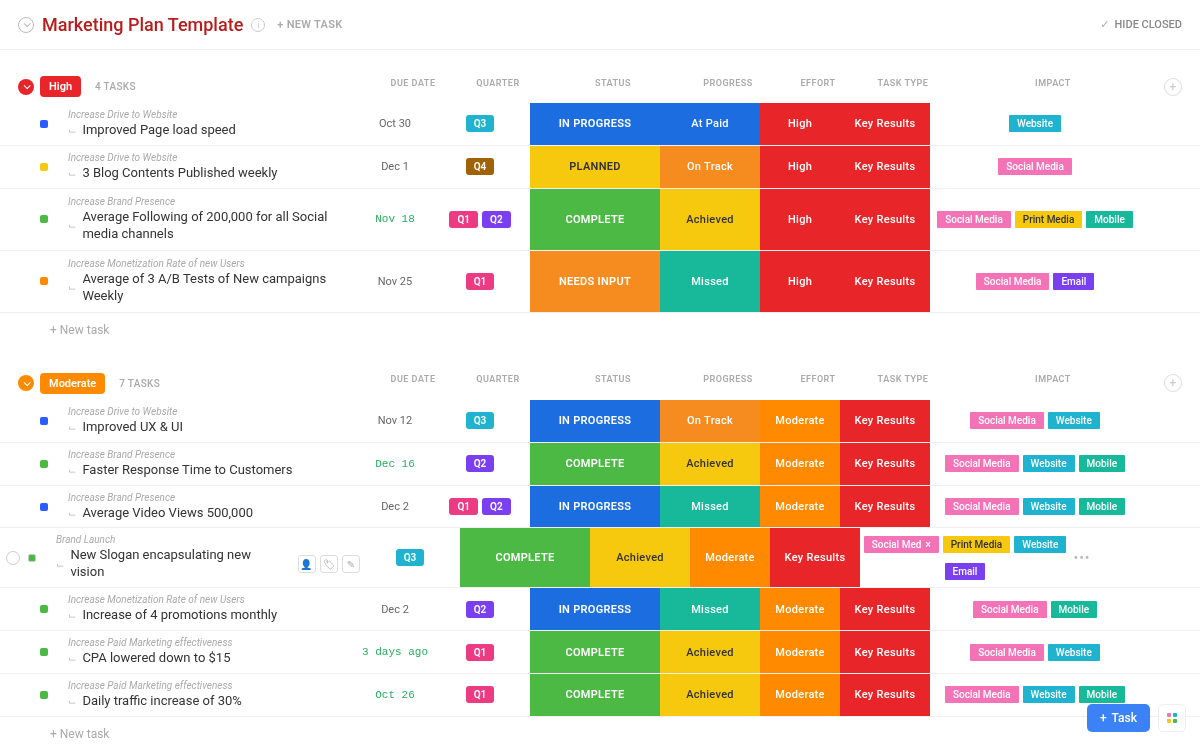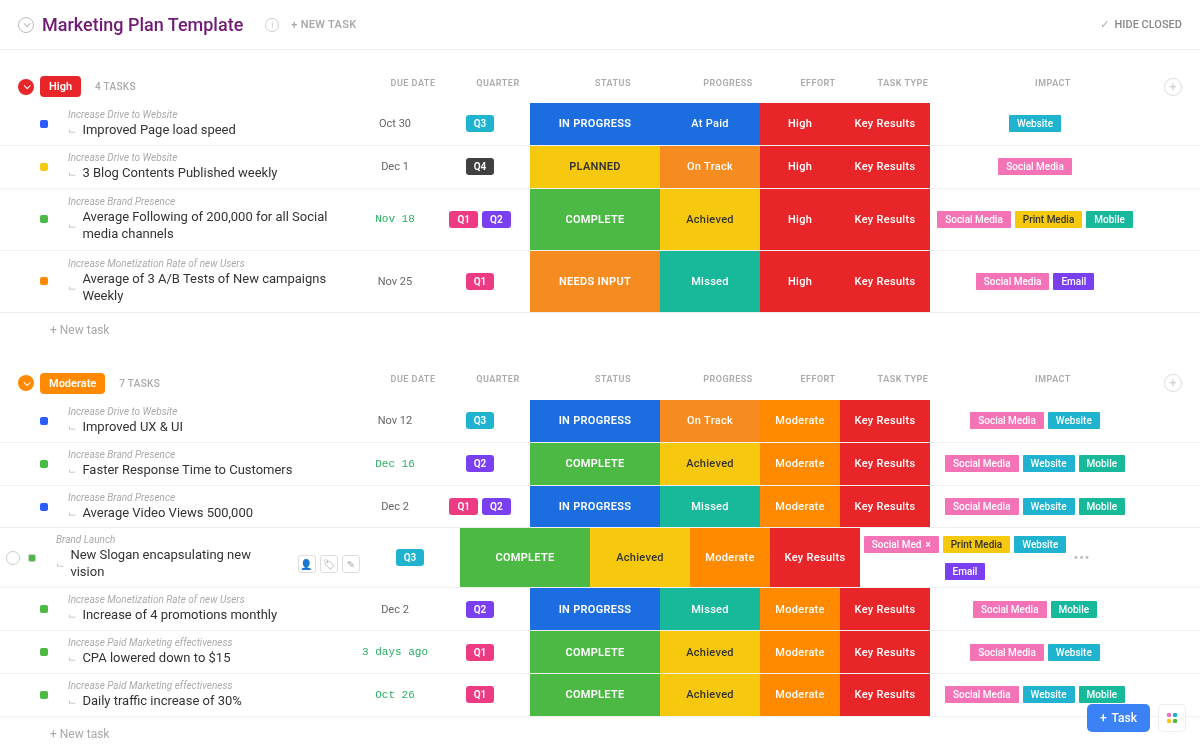--- a/index.html
+++ b/index.html
@@ -1,20 +1,20 @@
 <!DOCTYPE html>
 <html><head>
 <meta charset="utf-8">
 <style>
 * { box-sizing: border-box; margin: 0; padding: 0; }
 body { font-family: -apple-system, BlinkMacSystemFont, "Segoe UI", Roboto, sans-serif; background: #fff; color: #333; font-size: 13px; width: 1200px; }
 .header { display: flex; align-items: center; padding: 14px 18px; border-bottom: 1px solid #eee; }
 .collapse-circle { width: 16px; height: 16px; border: 1.5px solid #bbb; border-radius: 50%; display: flex; align-items: center; justify-content: center; margin-right: 8px; cursor: pointer; }
 .chev-down { border: solid #bbb; border-width: 0 1.5px 1.5px 0; display: inline-block; padding: 2px; transform: rotate(45deg) translateY(-1px); }
-.title { font-size: 18px; font-weight: 500; color: #701a75; margin-right: 22px; }
+.title { font-size: 18px; font-weight: 500; color: #b91c1c; margin-right: 8px; }
 .info-icon { width: 14px; height: 14px; border: 1px solid #ccc; border-radius: 50%; color: #ccc; font-size: 9px; display: flex; align-items: center; justify-content: center; margin-right: 12px; }
 .new-task-btn { color: #aaa; font-size: 11px; font-weight: 600; letter-spacing: 0.3px; cursor: pointer; }
 .spacer { flex: 1; }
 .hide-closed { color: #888; font-size: 11px; font-weight: 500; display: flex; align-items: center; gap: 5px; cursor: pointer; }
 .check { color: #aaa; }
 
 .group-header { display: flex; align-items: center; padding: 8px 18px 6px; margin-top: 18px; }
 .group-collapse { width: 16px; height: 16px; border-radius: 50%; display: flex; align-items: center; justify-content: center; margin-right: 6px; cursor: pointer; }
 .group-badge { color: #fff; font-size: 11px; font-weight: 600; padding: 4px 9px; border-radius: 4px; margin-right: 14px; }
 .task-count { color: #aaa; font-size: 10px; font-weight: 500; letter-spacing: 0.3px; }
@@ -131,21 +131,21 @@
         <div class="task-meta">
           <div class="task-cat">Increase Drive to Website</div>
           <div class="task-title-row">
             <span class="sub-icon">⌙</span>
             <span class="task-title">3 Blog Contents Published weekly</span>
           </div>
         </div>
       </div>
       <div class="due ">Dec 1</div>
       <div class="quarter">
-        <span class="qtag" style="background:#404040">Q4</span>
+        <span class="qtag" style="background:#a16207">Q4</span>
       </div>
       <div class="cell c-status uc" style="background:#f6c90e;color:#333">Planned</div>
       <div class="cell c-prog" style="background:#f68b1f;">On Track</div>
       <div class="cell c-effort" style="background:#e8262a">High</div>
       <div class="cell c-type" style="background:#e8262a">Key Results</div>
       <div class="impact">
         <span class="itag " style="background:#f472b6;">Social Media</span>
       </div>
       <div class="row-end"></div>
     </div>

